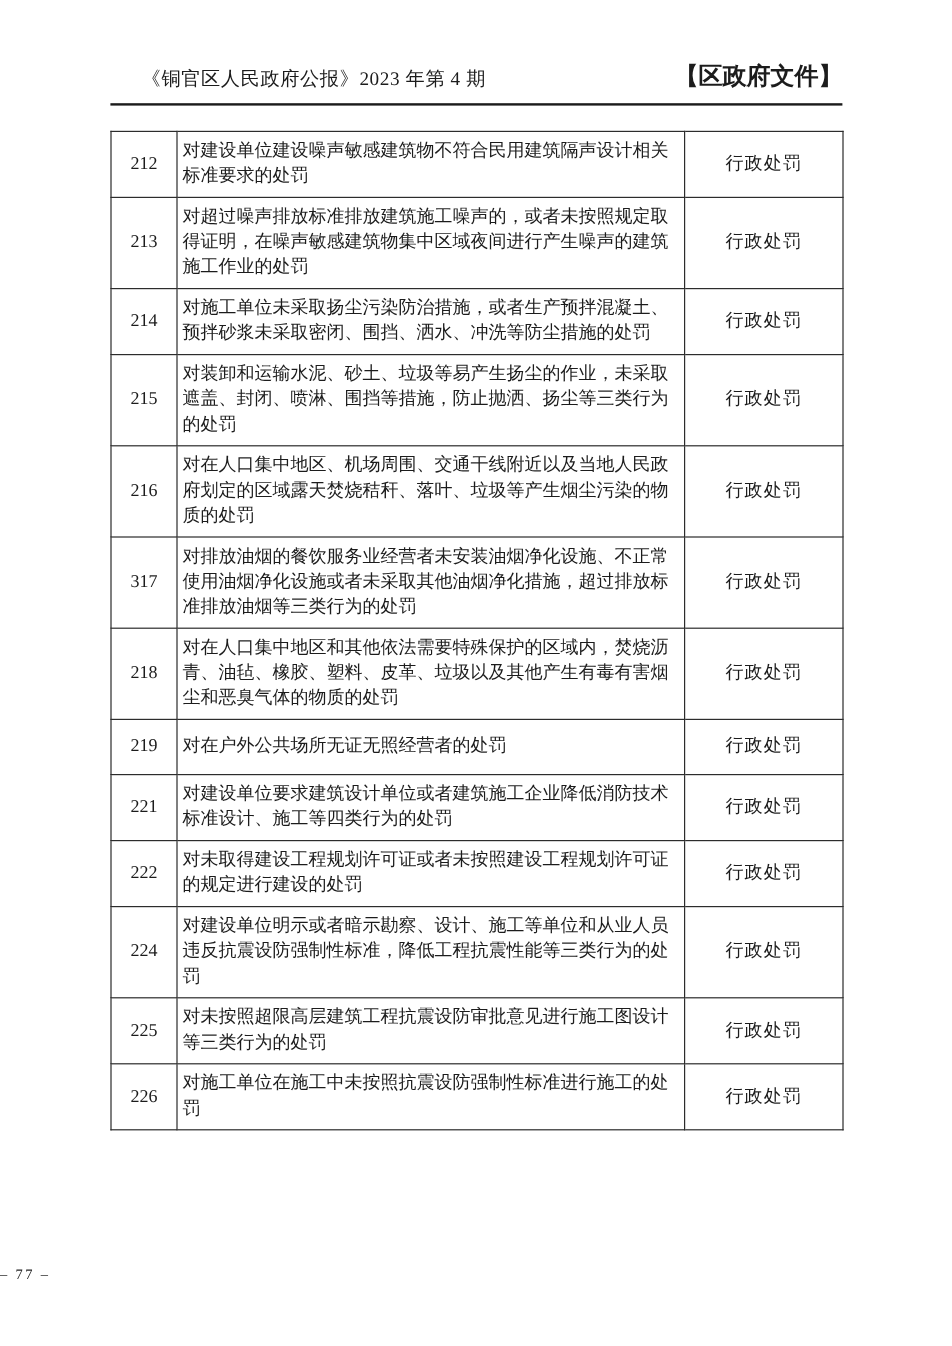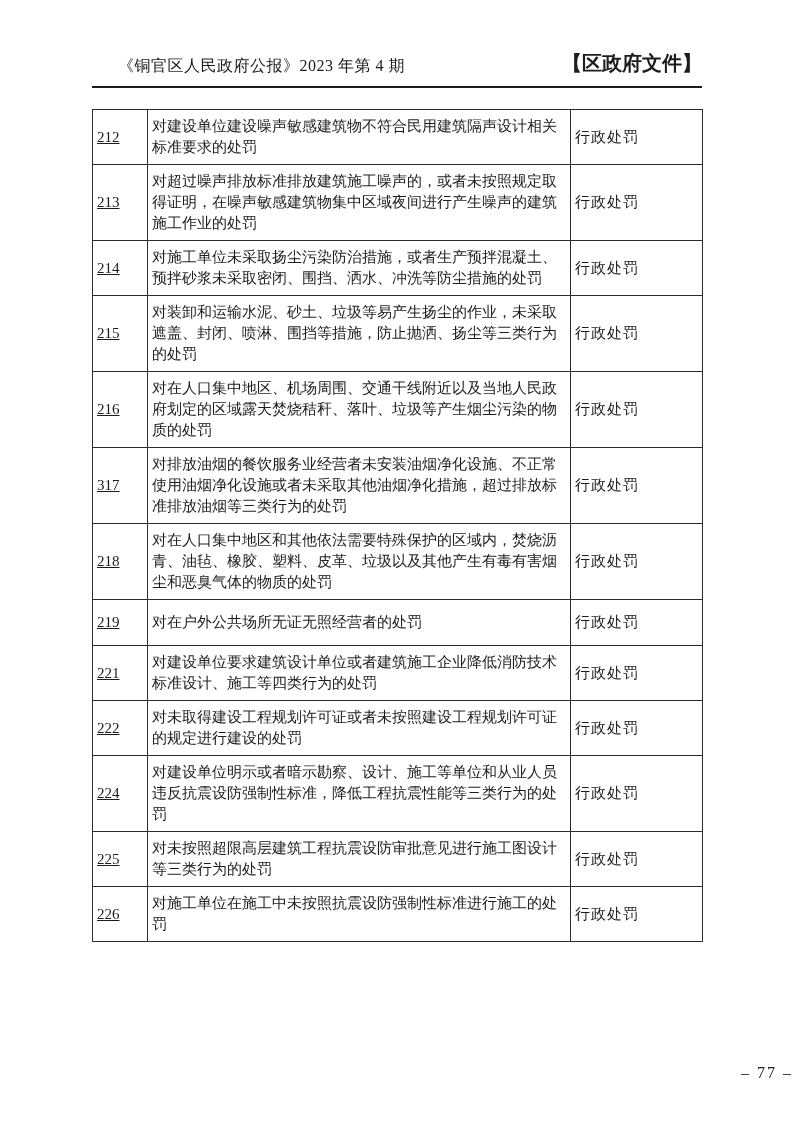--- a/index.html
+++ b/index.html
@@ -48,40 +48,40 @@
   table.penalty-table td {
     border: 1.5px solid #2c2c2c;
     font-size: 15px;
     line-height: 21px;
     height: 46px;
     vertical-align: middle;
     padding: 6px 4px;
   }
   td.col-no {
     width: 55px;
+    text-align: center;
     font-family: "Liberation Serif", "DejaVu Serif", serif;
-    text-decoration: underline;
   }
   td.col-item {
     width: 423px;
     text-align: left;
     padding: 6px 11px;
   }
   td.col-type {
     width: 132px;
-    text-align: left;
+    text-align: center;
     letter-spacing: 1px;
   }
   .page-footer {
     position: absolute;
     left: 0;
-    bottom: 40px;
+    bottom: 52px;
     width: 100%;
-    text-align: right;
-    font-size: 16px;
+    text-align: left;
+    font-size: 12px;
     letter-spacing: 2px;
   }
 </style>
 </head>
 <body>
 
 <div class="page">
   <div class="content">
 
     <div class="page-header">

